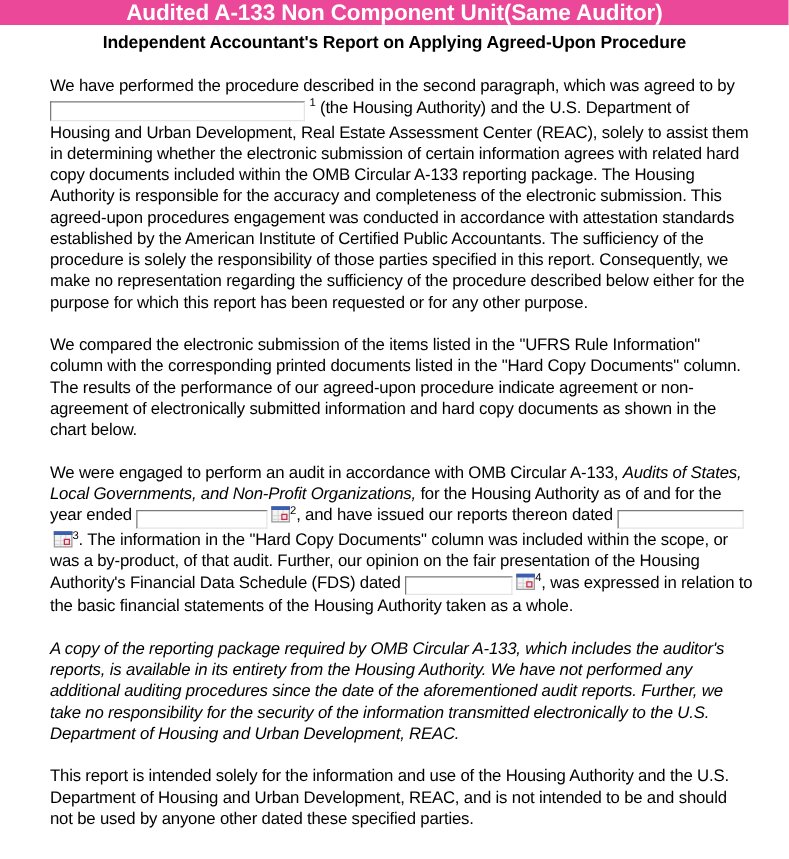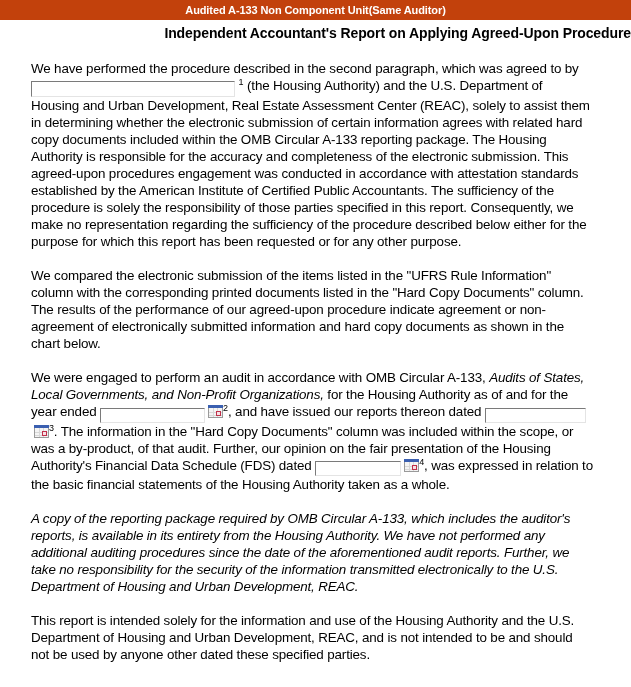--- a/index.html
+++ b/index.html
@@ -9,40 +9,40 @@
   }
   body {
     width: 631px;
     height: 687px;
     overflow: hidden;
     font-family: "Liberation Sans", sans-serif;
     color: #000000;
   }
   .header-bar {
     height: 20px;
-    background: #c2410c;
+    background: #ec4899;
     color: #ffffff;
     font-weight: bold;
-    font-size: 11px;
+    font-size: 18px;
     line-height: 20px;
     text-align: center;
     letter-spacing: -0.1px;
   }
   .subtitle {
     margin-top: 4px;
     height: 18px;
     font-weight: bold;
     font-size: 14px;
     line-height: 18px;
-    text-align: right;
+    text-align: center;
     letter-spacing: -0.1px;
   }
   .content {
     position: relative;
-    margin-left: 31px;
+    margin-left: 40px;
     width: 562px;
     font-size: 13.4px;
     line-height: 17px;
     letter-spacing: -0.15px;
   }
   .para {
     margin: 0;
     padding: 0;
   }
   .p1 { margin-top: 18px; }

